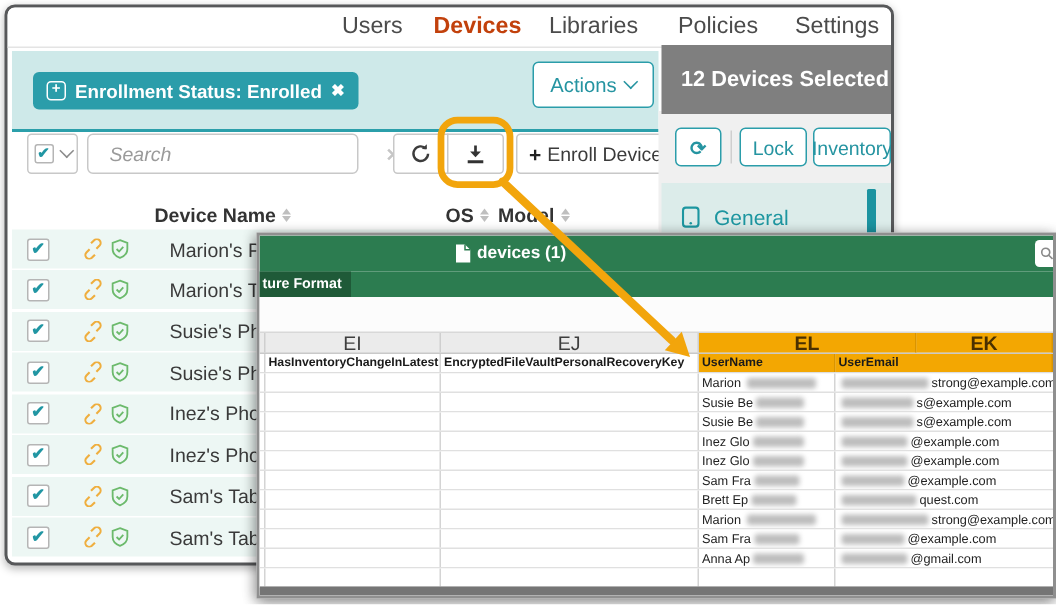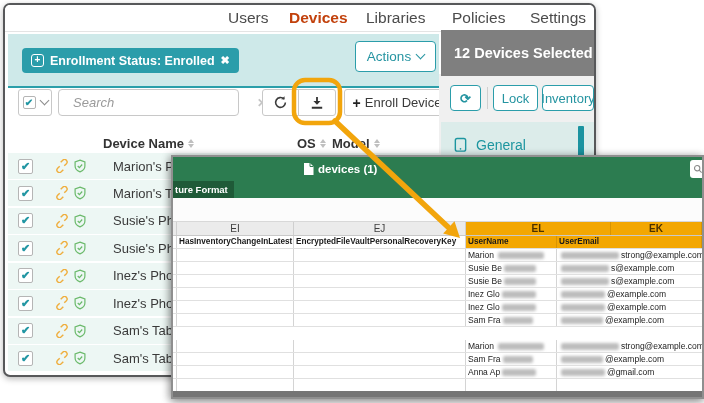--- a/index.html
+++ b/index.html
@@ -76,21 +76,21 @@
   .sh-doc { position:absolute; left:130px; top:5px; }
   .sh-search { position:absolute; left:517px; top:3px; width:16px; height:18px; background:#fff; border-radius:3px; display:flex; align-items:center; justify-content:center; }
   .sh-tabrow { position:absolute; left:0; top:24px; width:529px; height:17px; background:#2c7c50; }
   .sh-tab { position:absolute; left:0; top:0; width:61px; height:17px; background:#1f5a38; color:#fff; font-weight:bold; font-size:9.5px; display:flex; align-items:center; padding-left:2px; }
   .sh-formula { position:absolute; left:0; top:41px; width:529px; height:24px; background:#fcfcfc; border-bottom:1px solid #d8d8d8; }
 
   .gr { position:absolute; left:0; width:529px; display:flex; }
   .gc { border-right:1px solid #d4d4d4; height:100%; overflow:hidden; white-space:nowrap; }
   .c0 { width:4px; } .c1 { width:117px; } .c2 { width:172px; } .c3 { width:91px; } .c4 { width:145px; border-right:none; }
   .hdr-row { top:65px; height:14px; background:#ebebeb; border-bottom:1px solid #c9c9c9; }
-  .hdr-row .gc { font-size:10px; color:#3e3e3e; text-align:center; line-height:13px; border-right:1px solid #cfcfcf; }
+  .hdr-row .gc { font-size:13px; color:#3e3e3e; text-align:center; line-height:13px; border-right:1px solid #cfcfcf; }
   .hdr-row .sel, .fld-row .sel { background:#f3a702; color:#4a3000; font-weight:600; border-right:1px solid #d99400; }
   .fld-row { top:79px; height:13px; background:#fff; border-bottom:1px solid #dedede; }
   .fld-row .gc { font-size:8.2px; font-weight:bold; color:#1a1a1a; line-height:12px; padding-left:2px; }
   .dat-row { height:13px; background:#fff; border-bottom:1px solid #e0e0e0; }
   .dat-row .gc { font-size:8.5px; color:#222; line-height:12px; padding-left:2px; }
   .blur { display:inline-block; height:7px; background:#bdbdbd; border-radius:2px; filter:blur(1.6px); vertical-align:middle; margin:0 2px; }
   .sh-bottom { position:absolute; left:0; top:234px; width:529px; height:6px; background:#757575; }
 
   
   svg { display:block; }
@@ -365,20 +365,27 @@
       <div class="gc c3"><span>Inez Glo</span><span class="blur" style="width:34px"></span></div>
       <div class="gc c4"><span class="blur" style="width:44px"></span><span>@example.com</span></div>
     </div>
     <div class="gr dat-row" style="top:157px">
       <div class="gc c0"></div>
         <div class="gc c1"></div>
         <div class="gc c2"></div>
       <div class="gc c3"><span>Sam Fra</span><span class="blur" style="width:30px"></span></div>
       <div class="gc c4"><span class="blur" style="width:42px"></span><span>@example.com</span></div>
     </div>
+    <div class="gr dat-row" style="top:170px">
+      <div class="gc c0"></div>
+        <div class="gc c1"></div>
+        <div class="gc c2"></div>
+      <div class="gc c3"><span>Brett Ep</span><span class="blur" style="width:30px"></span></div>
+      <div class="gc c4"><span class="blur" style="width:50px"></span><span>quest.com</span></div>
+    </div>
     <div class="gr dat-row" style="top:183px">
       <div class="gc c0"></div>
         <div class="gc c1"></div>
         <div class="gc c2"></div>
       <div class="gc c3"><span>Marion </span><span class="blur" style="width:46px"></span></div>
       <div class="gc c4"><span class="blur" style="width:58px"></span><span>strong@example.com</span></div>
     </div>
     <div class="gr dat-row" style="top:196px">
       <div class="gc c0"></div>
         <div class="gc c1"></div>

